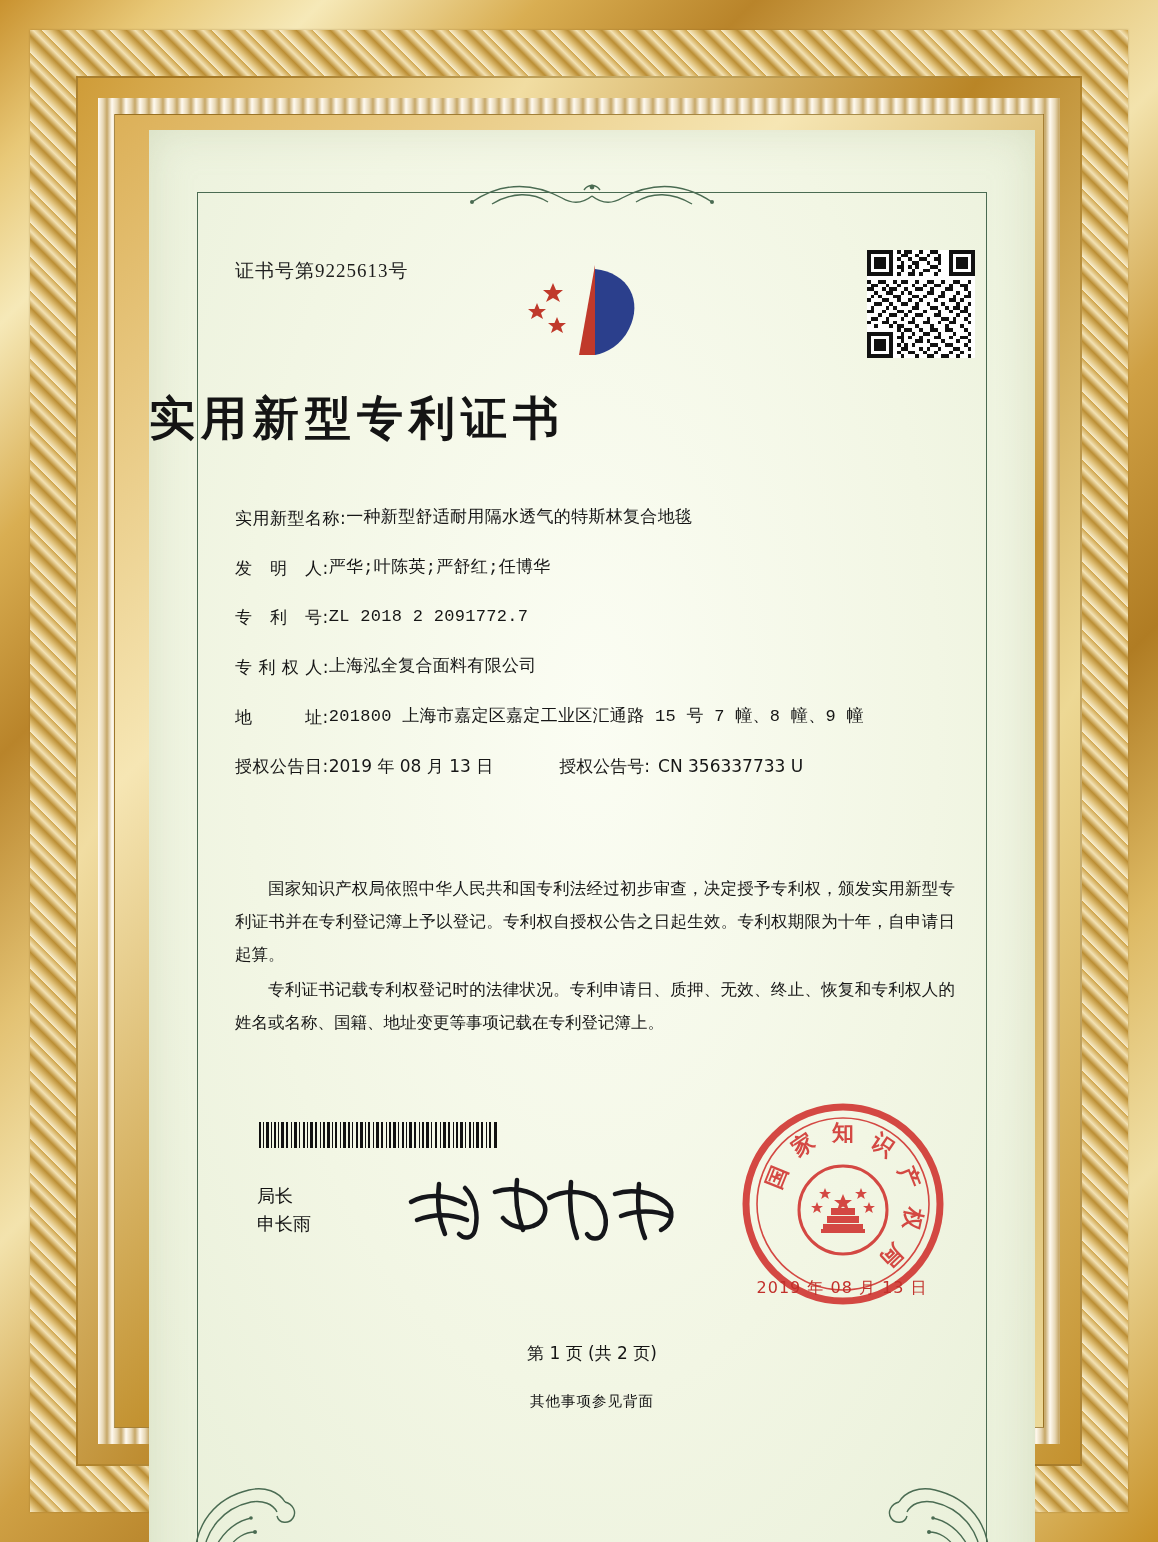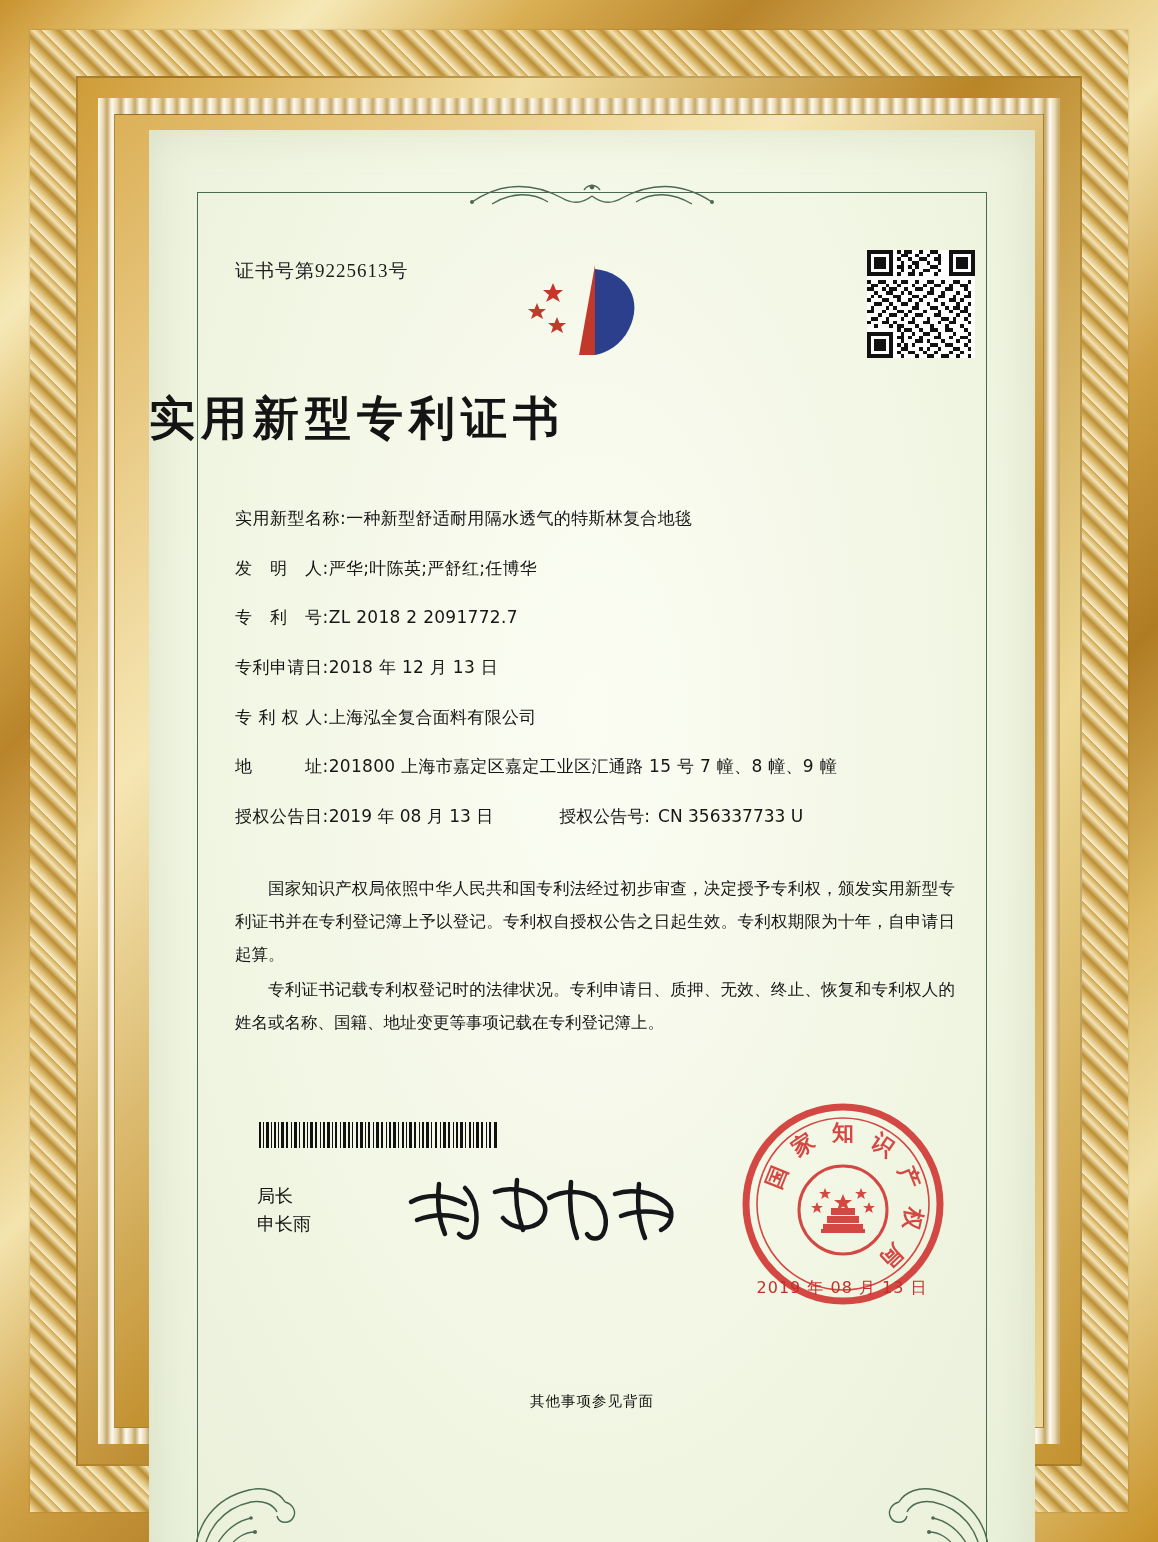--- a/index.html
+++ b/index.html
@@ -158,20 +158,21 @@
     line-height: 1.45;
   }
   .field-label {
     flex: 0 0 auto;
     white-space: pre;
     letter-spacing: 0.5px;
   }
   .field-value {
     flex: 1 1 auto;
     letter-spacing: 0.3px;
+    font-family: Liberation Mono, monospace;
   }
   .field-row.inline-two {
     display: flex;
     margin-bottom: 25px;
   }
   .field-row .col2 {
     margin-left: 66px;
     white-space: nowrap;
   }
 
@@ -518,24 +519,20 @@
     </div>
     <div class="field-row">
       <span class="field-label">发　明　人:</span>
       <span class="field-value">严华;叶陈英;严舒红;任博华</span>
     </div>
     <div class="field-row">
       <span class="field-label">专　利　号:</span>
       <span class="field-value">ZL 2018 2 2091772.7</span>
     </div>
     <div class="field-row">
-      <span class="field-label">专利申请日:</span>
-      <span class="field-value">2018 年 12 月 13 日</span>
-    </div>
-    <div class="field-row">
       <span class="field-label">专 利 权 人:</span>
       <span class="field-value">上海泓全复合面料有限公司</span>
     </div>
     <div class="field-row">
       <span class="field-label">地　　　址:</span>
       <span class="field-value">201800  上海市嘉定区嘉定工业区汇通路 15 号 7 幢、8 幢、9 幢</span>
     </div>
     <div class="field-row inline-two">
       <span class="field-label">授权公告日:</span>
       <span>2019 年 08 月 13 日</span>
@@ -660,14 +657,15 @@
         <text x="106" y="42" text-anchor="middle" transform="rotate(102 106 106)">权</text>
         <text x="106" y="42" text-anchor="middle" transform="rotate(136 106 106)">局</text>
         <text x="106" y="42" text-anchor="middle" transform="rotate(-34 106 106)">家</text>
         <text x="106" y="42" text-anchor="middle" transform="rotate(-68 106 106)">国</text>
       </g>
     </g>
   </svg>
 
   <div class="seal-date">2019 年 08 月 13 日</div>
 
+  <div class="page-num">第 1 页 (共 2 页)</div>
   <div class="footnote">其他事项参见背面</div>
 </div>
 
 </body></html>

